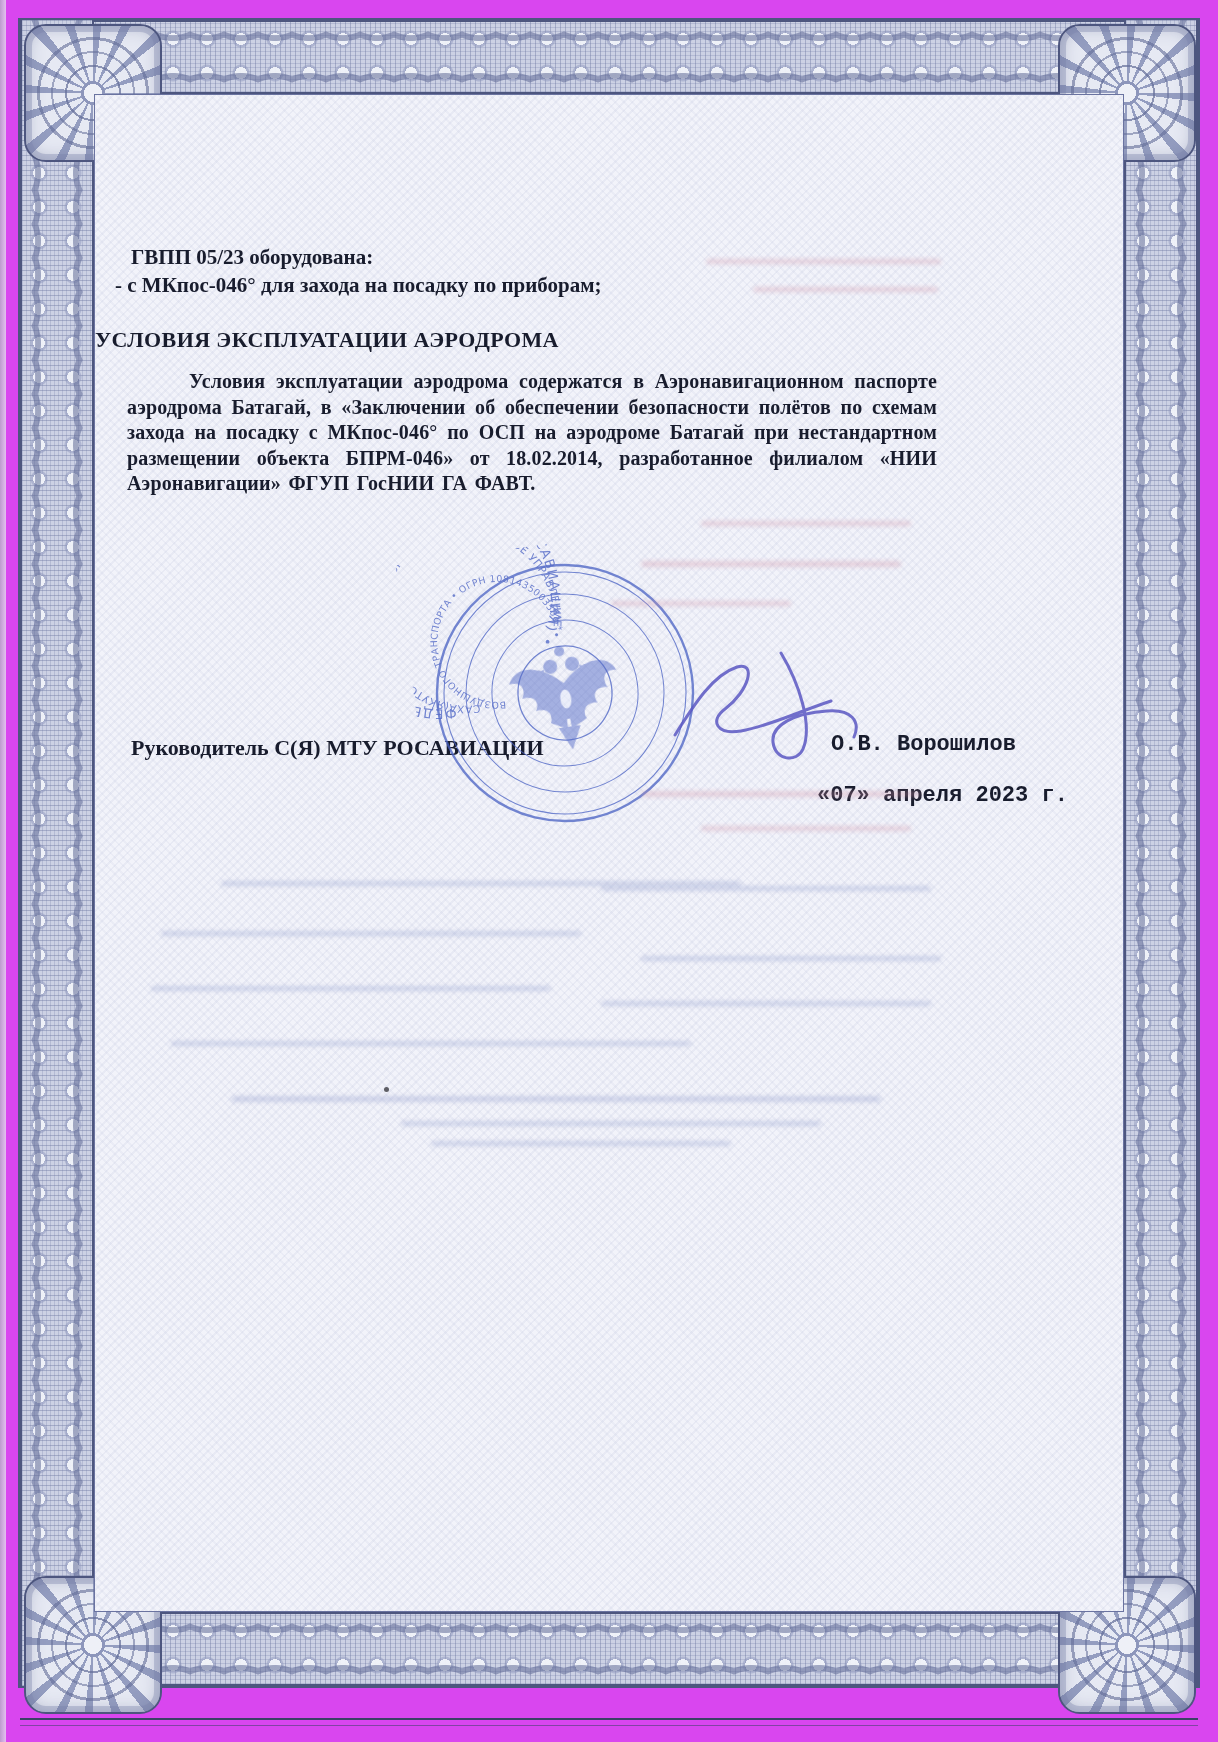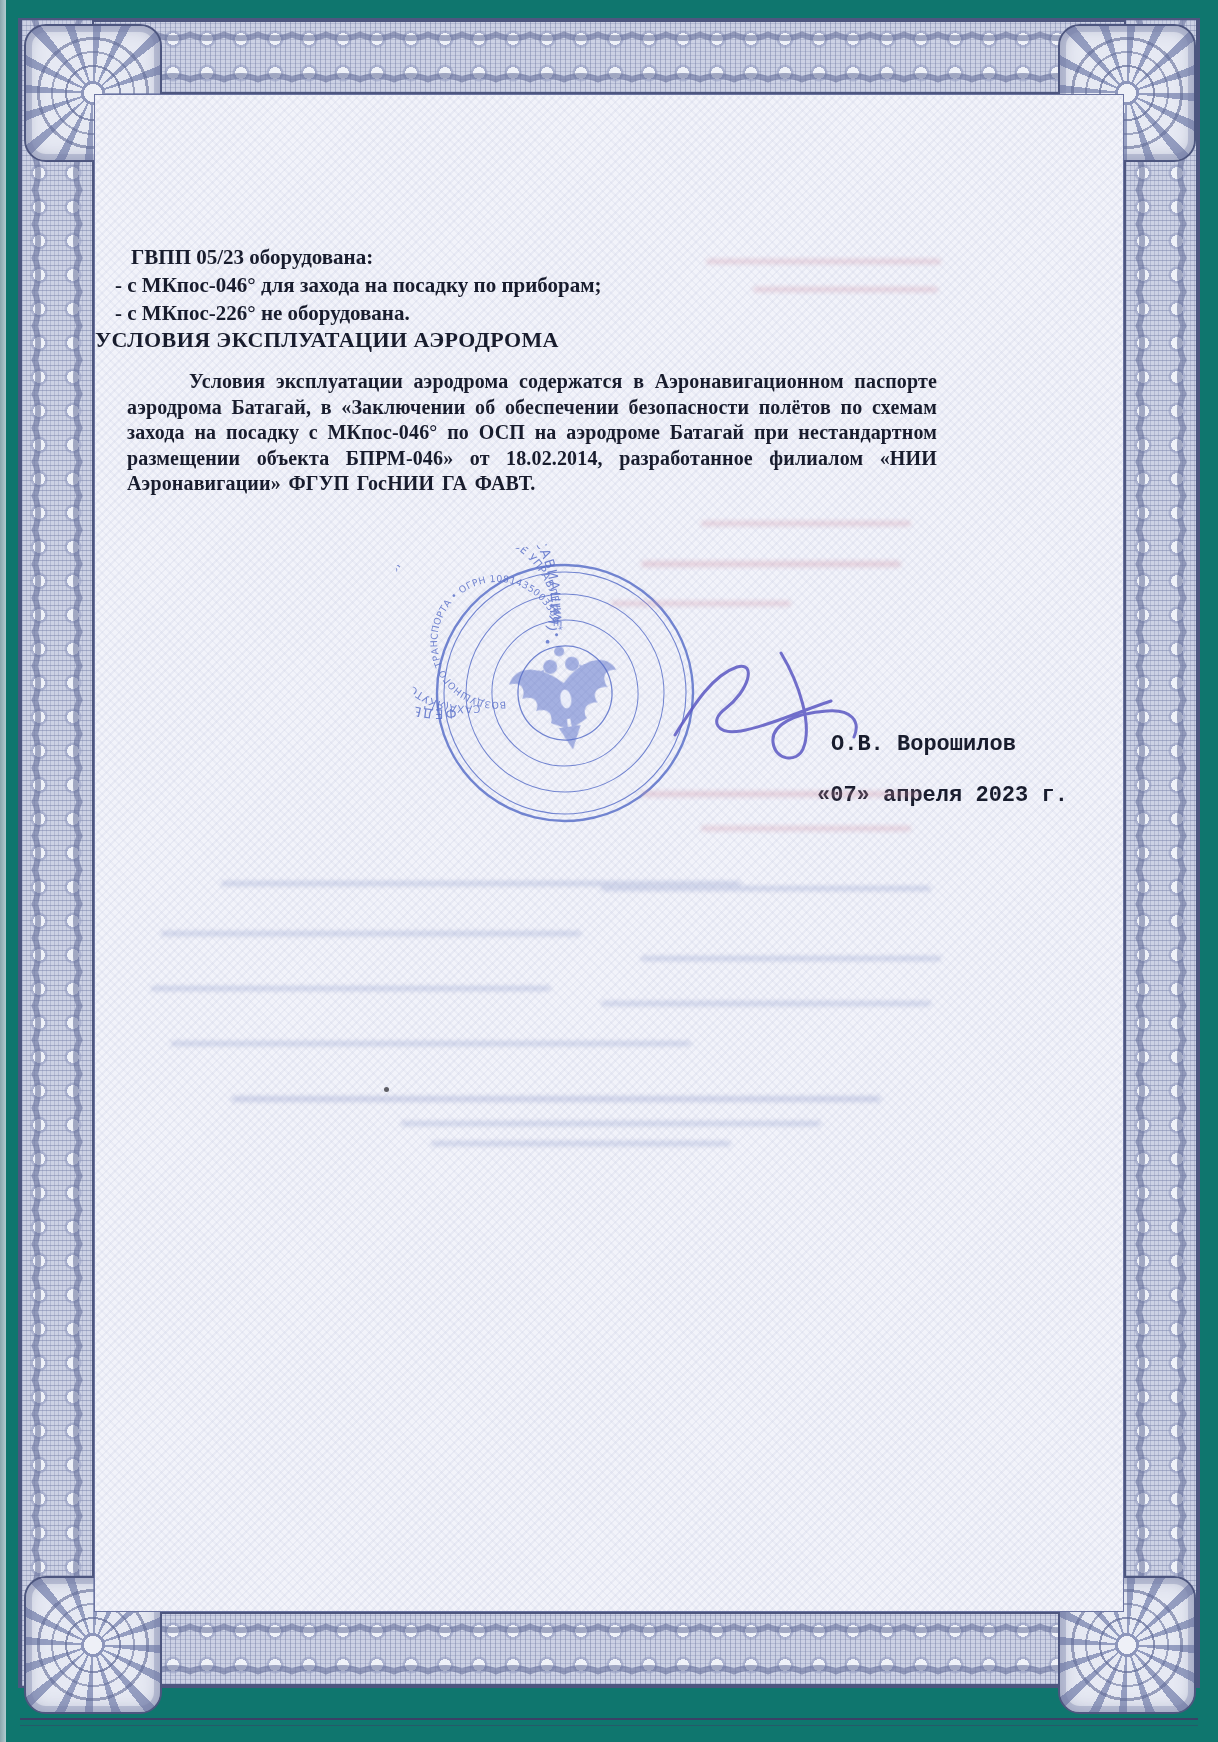--- a/index.html
+++ b/index.html
@@ -1,18 +1,18 @@
 <!DOCTYPE html>
 <html><head>
 <meta charset="utf-8">
 <style>
   html,body { margin:0; padding:0; background:#e9e9ec; }
   .page {
     position:relative; width:1218px; height:1742px; margin:0 auto;
-    background:#0f766e; overflow:hidden;
+    background:#d946ef; overflow:hidden;
     font-family:"Liberation Serif","DejaVu Serif",serif; color:#181c2d;
   }
   .scan-edge { position:absolute; left:0; top:0; bottom:0; width:6px;
     background:linear-gradient(90deg,#b3b6c2,#e7e8f0); opacity:.75; }
 
   
   .outer-frame { position:absolute; left:18px; top:18px; right:18px; bottom:54px;
     border:2px solid #4d567f; }
   .band { position:absolute; background-color:#ccd1e4; }
   .band.h {
@@ -113,27 +113,27 @@
   <div class="medallion tl"></div>
   <div class="medallion tr"></div>
   <div class="medallion bl"></div>
   <div class="medallion br"></div>
 
   <div class="paper">
 
     <div class="equip">
       <div class="l1">ГВПП 05/23 оборудована:</div>
       <div class="l2">- с МКпос-046° для захода на посадку по приборам;</div>
-      <div class="l3">- с МКпос-226° не оборудована.</div>
     </div>
 
     <div class="heading">УСЛОВИЯ ЭКСПЛУАТАЦИИ АЭРОДРОМА</div>
 
     <div class="para">Условия эксплуатации аэродрома содержатся в Аэронавигационном паспорте аэродрома Батагай, в «Заключении об обеспечении безопасности полётов по схемам захода на посадку с МКпос-046° по ОСП на аэродроме Батагай при нестандартном размещении объекта БПРМ-046» от 18.02.2014, разработанное филиалом «НИИ Аэронавигации» ФГУП ГосНИИ ГА ФАВТ.</div>
 
+    <div class="sig-title">Руководитель С(Я) МТУ РОСАВИАЦИИ</div>
     <div class="sig-name">О.В. Ворошилов</div>
     <div class="sig-date">«07» апреля 2023 г.</div>
 
     <svg class="stamp" width="300" height="300" viewBox="0 0 300 300">
       <g fill="none" stroke="#4a62c4" opacity="0.82">
         <circle cx="150" cy="150" r="128" stroke-width="2.4"></circle>
         <circle cx="150" cy="150" r="121" stroke-width="1.1"></circle>
         <circle cx="150" cy="150" r="99" stroke-width="1.0"></circle>
         <circle cx="150" cy="150" r="73" stroke-width="1.0"></circle>
         <circle cx="150" cy="150" r="47" stroke-width="1.3"></circle>

